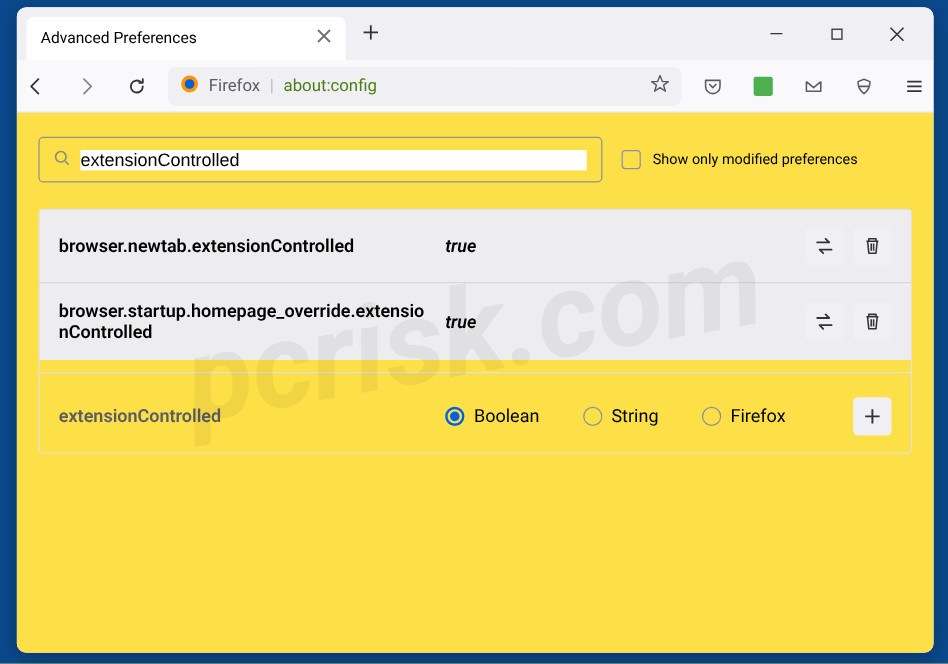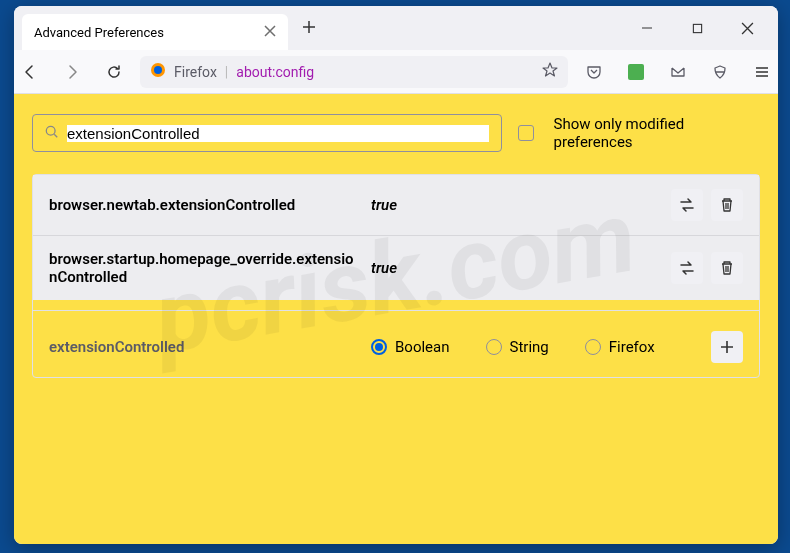--- a/index.html
+++ b/index.html
@@ -79,21 +79,21 @@
       background: #f0f0f4;
       border-radius: 6px;
       display: flex;
       align-items: center;
       padding: 0 10px;
       gap: 8px;
       font-size: 14px;
     }
     .urlbar-label { color: #5b5b66; }
     .urlbar-sep { color: #bbb; }
-    .urlbar-url { color: #a21caf; flex: 1; }
+    .urlbar-url { color: #4d7c0f; flex: 1; }
     .content {
       flex: 1;
       padding: 20px 18px;
       background: #fde047;
     }
     .search-row {
       display: flex;
       align-items: center;
       gap: 16px;
       margin-bottom: 22px;
@@ -110,22 +110,22 @@
     }
     .search-input {
       border: none;
       outline: none;
       font-size: 15px;
       flex: 1;
     }
     .checkbox-wrap {
       display: flex;
       align-items: center;
-      gap: 20px;
-      font-size: 15px;
+      gap: 10px;
+      font-size: 12px;
     }
     .checkbox {
       width: 16px;
       height: 16px;
       border: 1px solid #8f8f9d;
       border-radius: 3px;
       cursor: pointer;
     }
     .pref-list {
       border: 1px solid #e0e0e6;

